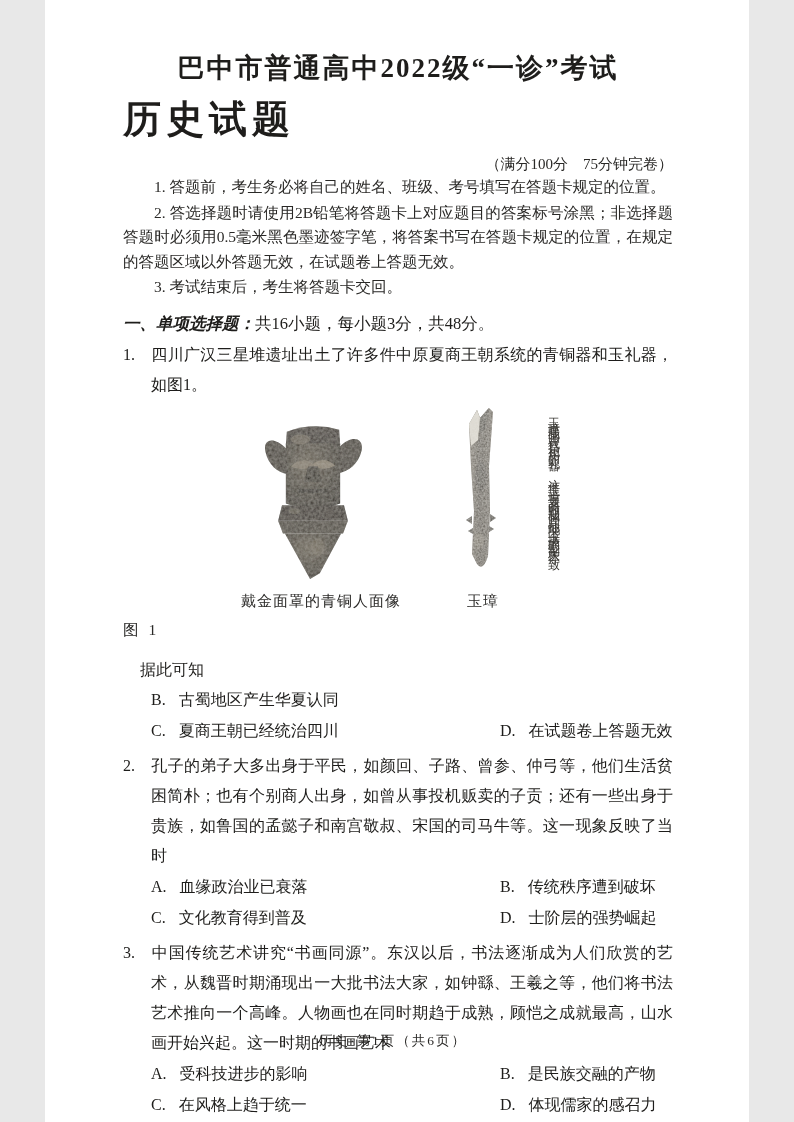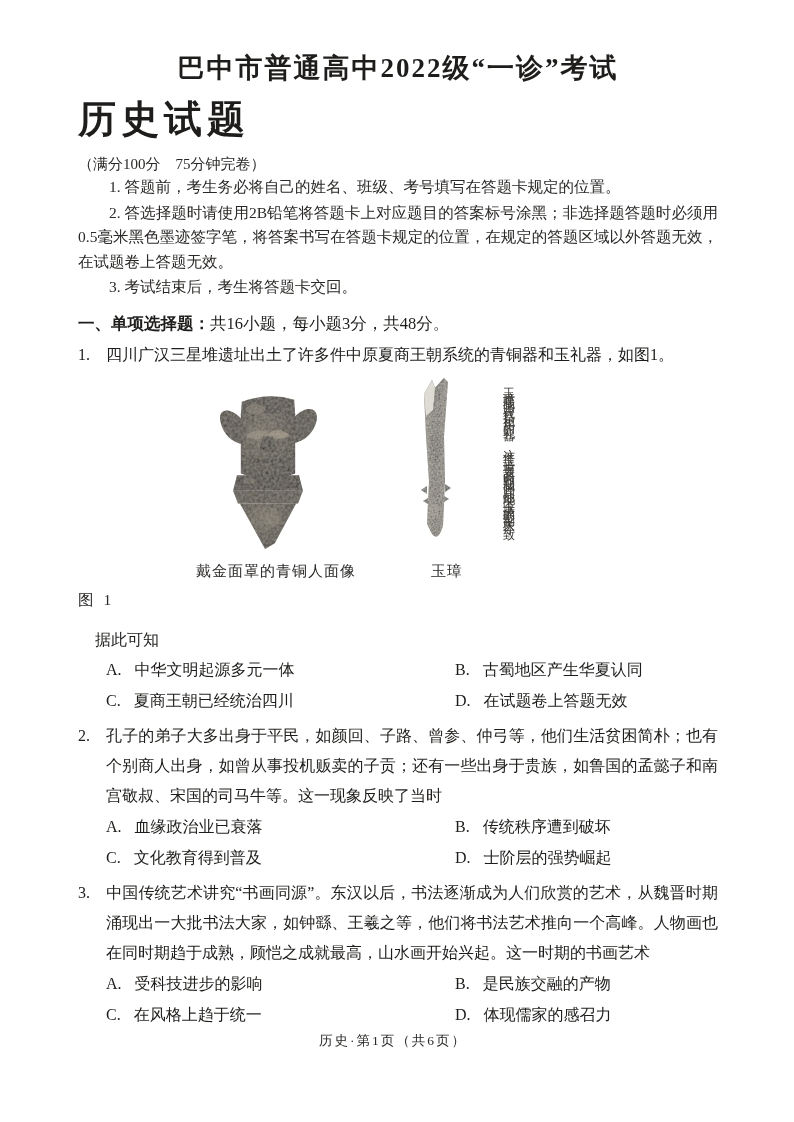--- a/index.html
+++ b/index.html
@@ -1,18 +1,18 @@
 <!DOCTYPE html>
 <html lang="zh"><head>
 <meta charset="utf-8">
 <style>
   html,body { margin:0; padding:0; background:#e8e8e8; }
   .page {
     position: relative;
-    width: 794px;
+    width: 704px;
     height: 1122px;
     margin: 0 auto;
     background: #ffffff;
     color: #1e1d1b;
     font-family: "Liberation Serif", "DejaVu Serif", serif;
     overflow: hidden;
     box-sizing: border-box;
   }
   .content { padding: 50px 76px 0 78px; }
 
@@ -24,21 +24,21 @@
     margin: 0;
   }
   .paper-title {
     text-align: left;
     font-size: 38px;
     font-weight: bold;
     letter-spacing: 5px;
     margin: 8px 0 0 0;
   }
   .score-note {
-    text-align: left;
+    text-align: right;
     font-size: 15px;
     margin-top: 10px;
     color: #2a2927;
   }
 
   .notice-heading {
     font-family: "Liberation Sans", "DejaVu Sans", sans-serif;
     font-weight: bold;
     font-size: 15.5px;
     margin-top: 14px;
@@ -52,20 +52,21 @@
     color: #2a2927;
   }
 
   .section-heading {
     margin-top: 13px;
     font-size: 16.5px;
   }
   .section-label {
     font-family: "Liberation Sans", "DejaVu Sans", sans-serif;
     font-weight: bold;
+    font-style: italic;
   }
 
   .q {
     font-size: 16px;
     line-height: 30px;
     text-align: justify;
     padding-left: 28px;
     margin-top: 5px;
   }
   .q-num { display: inline-block; width: 28px; margin-left: -28px; }
@@ -82,21 +83,21 @@
     left: 420px; top: 4px;
     height: 184px;
     writing-mode: vertical-rl;
     font-size: 12px;
     letter-spacing: 3.5px;
     line-height: 21px;
     color: #3a3834;
   }
   .fig-label { position: absolute; top: 188px; font-size: 15px; letter-spacing: 1px; color:#2a2927; }
   .fig-label.bronze { left: 118px; }
-  .fig-label.jade { left: 353px; text-align: center; }
+  .fig-label.jade { left: 344px; text-align: center; }
   .fig-caption {
     position: absolute; left: 0; right: 0; top: 216px;
     text-align: left; font-size: 15.5px; letter-spacing: 3px; color:#2a2927;
   }
 
   .lead-in { font-size: 16px; line-height: 28px; padding-left: 17px; margin-top: 8px; }
 
   .opt-row { display: flex; padding-left: 28px; font-size: 16px; line-height: 31px; }
   .opt-a-col { width: 349px; flex: 0 0 349px; }
   .opt-b-col { flex: 1; }
@@ -201,21 +202,20 @@
 
       <div class="v-note">玉璋是我国古代祭祀用的礼器。这件玉璋与夏商时期我国其他地区玉璋的形制大体一致。</div>
       <div class="fig-label bronze">戴金面罩的青铜人面像</div>
       <div class="fig-label jade">玉璋</div>
       <div class="fig-caption">图 1</div>
     </div>
 
     <div class="lead-in">据此可知</div>
 
     <div class="opt-row">
-      <div class="opt-a-col"><span class="opt-label">A.</span><span>中华文明起源多元一体</span></div>
       <div class="opt-b-col"><span class="opt-label">B.</span><span>古蜀地区产生华夏认同</span></div>
     </div>
     <div class="opt-row">
       <div class="opt-a-col"><span class="opt-label">C.</span><span>夏商王朝已经统治四川</span></div>
       <div class="opt-b-col"><span class="opt-label">D.</span><span>在试题卷上答题无效</span></div>
     </div>
 
     <div class="q">
       <span class="q-num">2.</span><span>孔子的弟子大多出身于平民，如颜回、子路、曾参、仲弓等，他们生活贫困简朴；也有个别商人出身，如曾从事投机贩卖的子贡；还有一些出身于贵族，如鲁国的孟懿子和南宫敬叔、宋国的司马牛等。这一现象反映了当时</span>
     </div>

